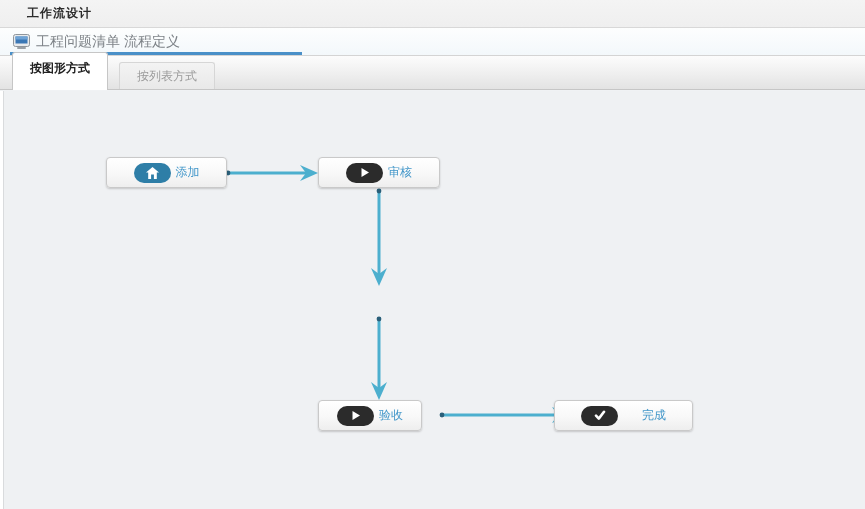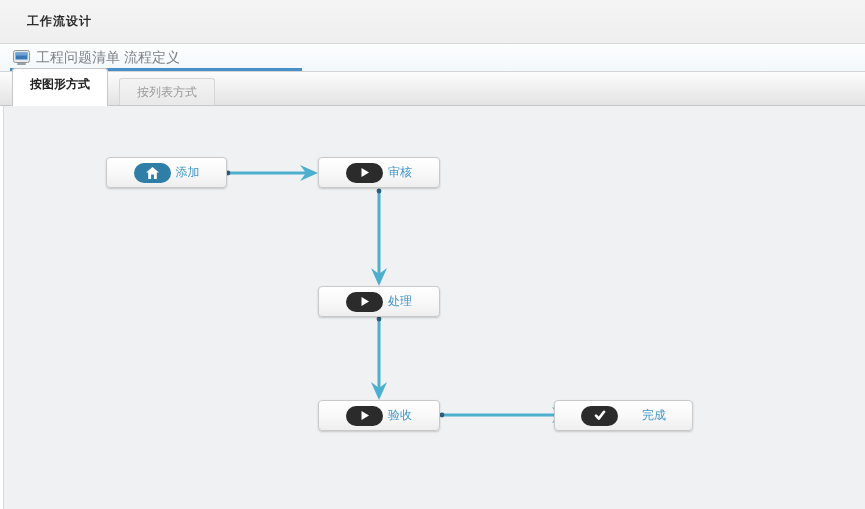--- a/index.html
+++ b/index.html
@@ -5,21 +5,21 @@
   * { margin:0; padding:0; box-sizing:border-box; }
   html,body { width:865px; height:509px; overflow:hidden; }
   body {
     font-family:"Liberation Sans","DejaVu Sans",sans-serif;
     background:#f0f2f4;
     position:relative;
   }
 
   
   .topbar {
-    height:44px;
+    height:28px;
     background:linear-gradient(180deg,#f4f4f4,#efefef);
     border-bottom:1px solid #d8d8d8;
     display:flex; align-items:center;
   }
   .topbar .title {
     margin-left:27px;
     font-size:12px; font-weight:bold; color:#2b2b2b;
     letter-spacing:1px;
   }
 
@@ -167,30 +167,22 @@
 
     <div class="node" style="left:102px; top:66px; width:121px;">
       <span class="badge blue">
         <svg width="13" height="12" viewBox="0 0 13 12">
           <path d="M6.5 0 L13 5.4 H10.8 V12 H7.9 V7.6 H5.1 V12 H2.2 V5.4 H0 Z" fill="#ffffff"></path>
         </svg>
       </span>
       <span class="nlabel">添加</span>
     </div>
 
-    <div class="node" style="left:314px; top:195px; width:122px;">
-      <span class="badge dark">
-        <svg width="11" height="11" viewBox="0 0 11 11">
-          <path d="M2.5 1 L10 5.5 L2.5 10 Z" fill="#ffffff"></path>
-        </svg>
-      </span>
-      <span class="nlabel">处理</span>
-    </div>
 
-    <div class="node" style="left:314px; top:309px; width:122px;">
+    <div class="node" style="left:314px; top:309px; width:104px;">
       <span class="badge dark">
         <svg width="11" height="11" viewBox="0 0 11 11">
           <path d="M2.5 1 L10 5.5 L2.5 10 Z" fill="#ffffff"></path>
         </svg>
       </span>
       <span class="nlabel">验收</span>
     </div>
 
     <div class="node" style="left:550px; top:309px; width:139px;gap:24px;">
       <span class="badge dark">

